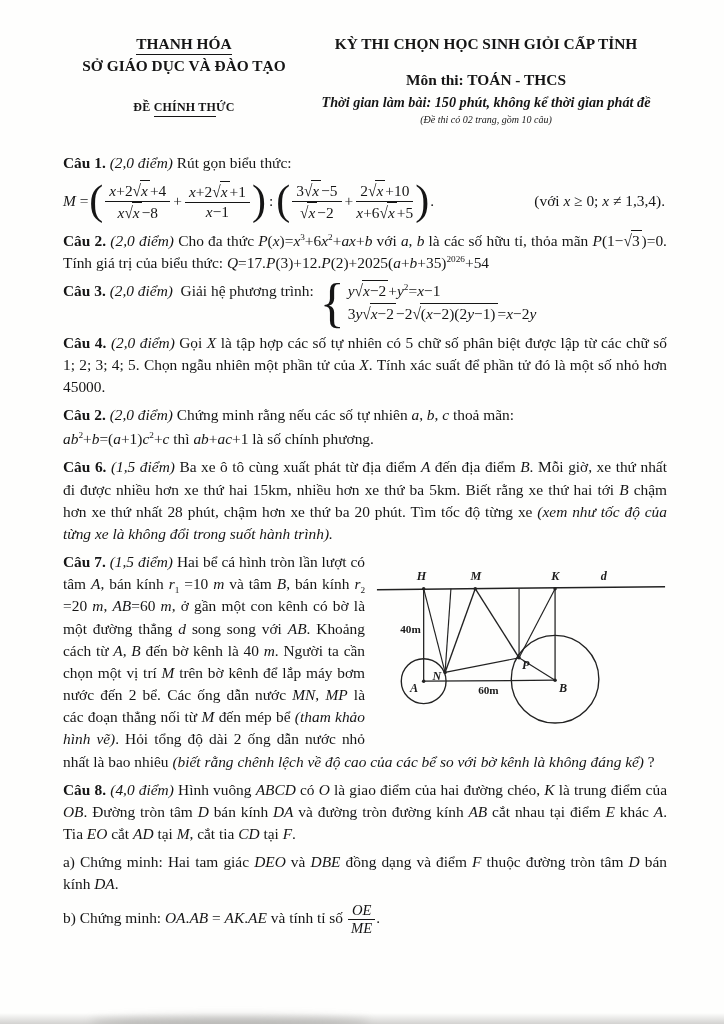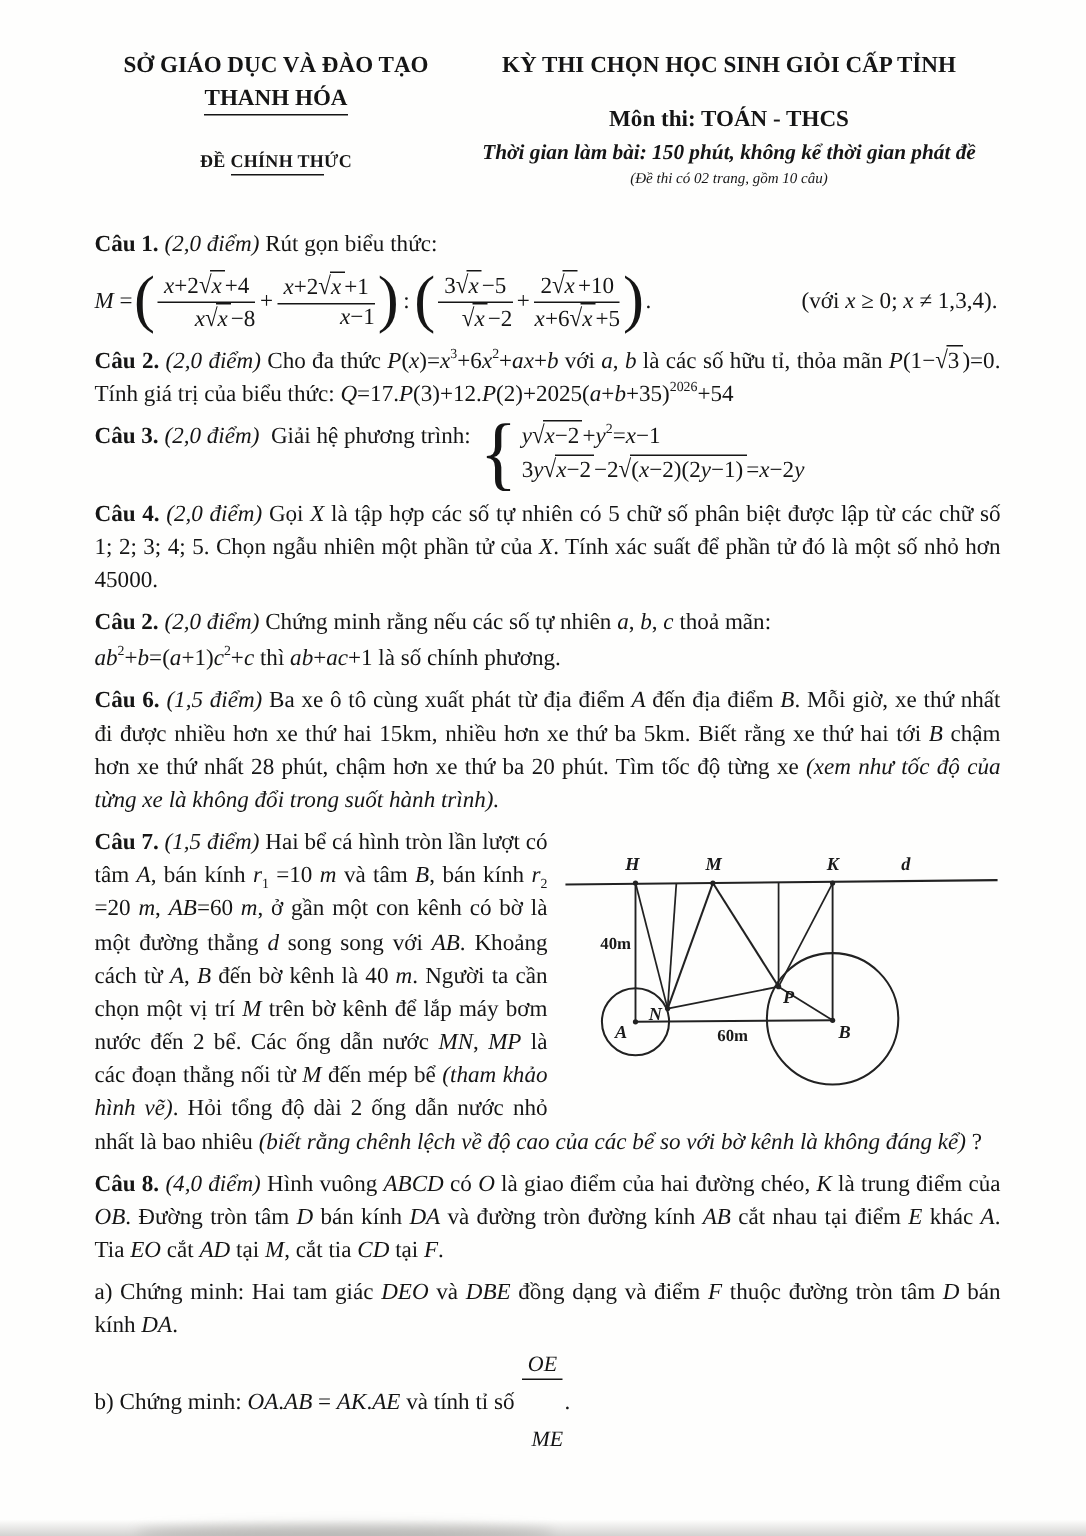--- a/index.html
+++ b/index.html
@@ -18,34 +18,34 @@
   
   p.q{margin:0 0 6px;text-align:justify;}
   .qlabel{font-weight:bold;}
   .qpoints{font-style:italic;}
   .m i{font-style:italic;}
   sup{font-size:.6em;line-height:0;}
   sub{font-size:.6em;line-height:0;}
   .sqrt{white-space:nowrap;}
   .sqrt .rad{display:inline-block;transform:scaleY(1.08);}
   .sqrt .vin{display:inline-block;border-top:1.3px solid currentColor;padding:0 2px 0 1px;margin-left:-1px;line-height:1.25;}
-  .frac{display:inline-flex;flex-direction:column;vertical-align:middle;text-align:center;line-height:1.18;margin:0 1px;align-items:flex-end;}
+  .frac{display:inline-flex;flex-direction:column;vertical-align:middle;text-align:center;line-height:1.18;margin:0 1px;}
   .frac .fn{display:block;border-bottom:1.3px solid currentColor;padding:0 4px 0px;}
   .frac .fd{display:block;padding-top:0px;}
   .eq-row{display:flex;align-items:center;margin:1px 0 8px;}
   .bigp{font-size:42px;font-weight:400;line-height:.85;transform:scaleY(1.02);margin:0 1px;}
   .op{margin:0 2px;}
   .cond{margin-left:auto;padding-right:2px;}
   .q3row{display:flex;align-items:flex-start;margin:0 0 6px;}
   .sys{display:inline-flex;align-items:center;margin-left:6px;}
   .sys-brace{font-size:52px;line-height:.8;font-weight:400;transform:scaleY(1.05);margin-right:3px;}
   .sys-eqs{display:flex;flex-direction:column;row-gap:1px;}
   .sp{white-space:pre;}
   .tall{line-height:1.3;}
-  .tall .frac{font-size:.95em;gap:32px;}
+  .tall .frac{font-size:.95em;}
   
   .fig{float:right;width:292px;height:192px;margin:4px 0 2px 10px;}
   .fig svg{width:100%;height:100%;}
   .fig line,.fig circle.o{stroke:#222;fill:none;}
   .fig text{font-family:"Liberation Serif","DejaVu Serif",serif;font-weight:bold;font-style:italic;font-size:12.5px;fill:#1a1a1a;}
   .fig text.dim{font-style:normal;font-size:11.5px;}
   .clr{clear:both;}
   
   .scan-shadow{position:absolute;left:0;right:0;bottom:0;height:11px;
      background:linear-gradient(to bottom,rgba(255,255,255,0),rgba(130,128,125,.35));pointer-events:none;}
@@ -53,22 +53,22 @@
      background:rgba(110,108,105,.30);filter:blur(4px);pointer-events:none;}
 </style>
 </head>
 <body>
 
 <div class="page">
   <div class="content">
 
     <div class="hdr">
       <div class="hdr-left">
+        <div><span class="u">THANH HÓA</span></div>
         <div>SỞ GIÁO DỤC VÀ ĐÀO TẠO</div>
-        <div><span class="u">THANH HÓA</span></div>
         <div class="exam-label"><span>ĐỀ </span><span class="u">CHÍNH TH</span><span>ỨC</span></div>
       </div>
       <div class="hdr-right">
         <div>KỲ THI CHỌN HỌC SINH GIỎI CẤP TỈNH</div>
         <div class="subject">Môn thi: TOÁN - THCS</div>
         <div class="duration">Thời gian làm bài: 150 phút, không kể thời gian phát đề</div>
         <div class="pnote">(Đề thi có 02 trang, gồm 10 câu)</div>
       </div>
     </div>
 

